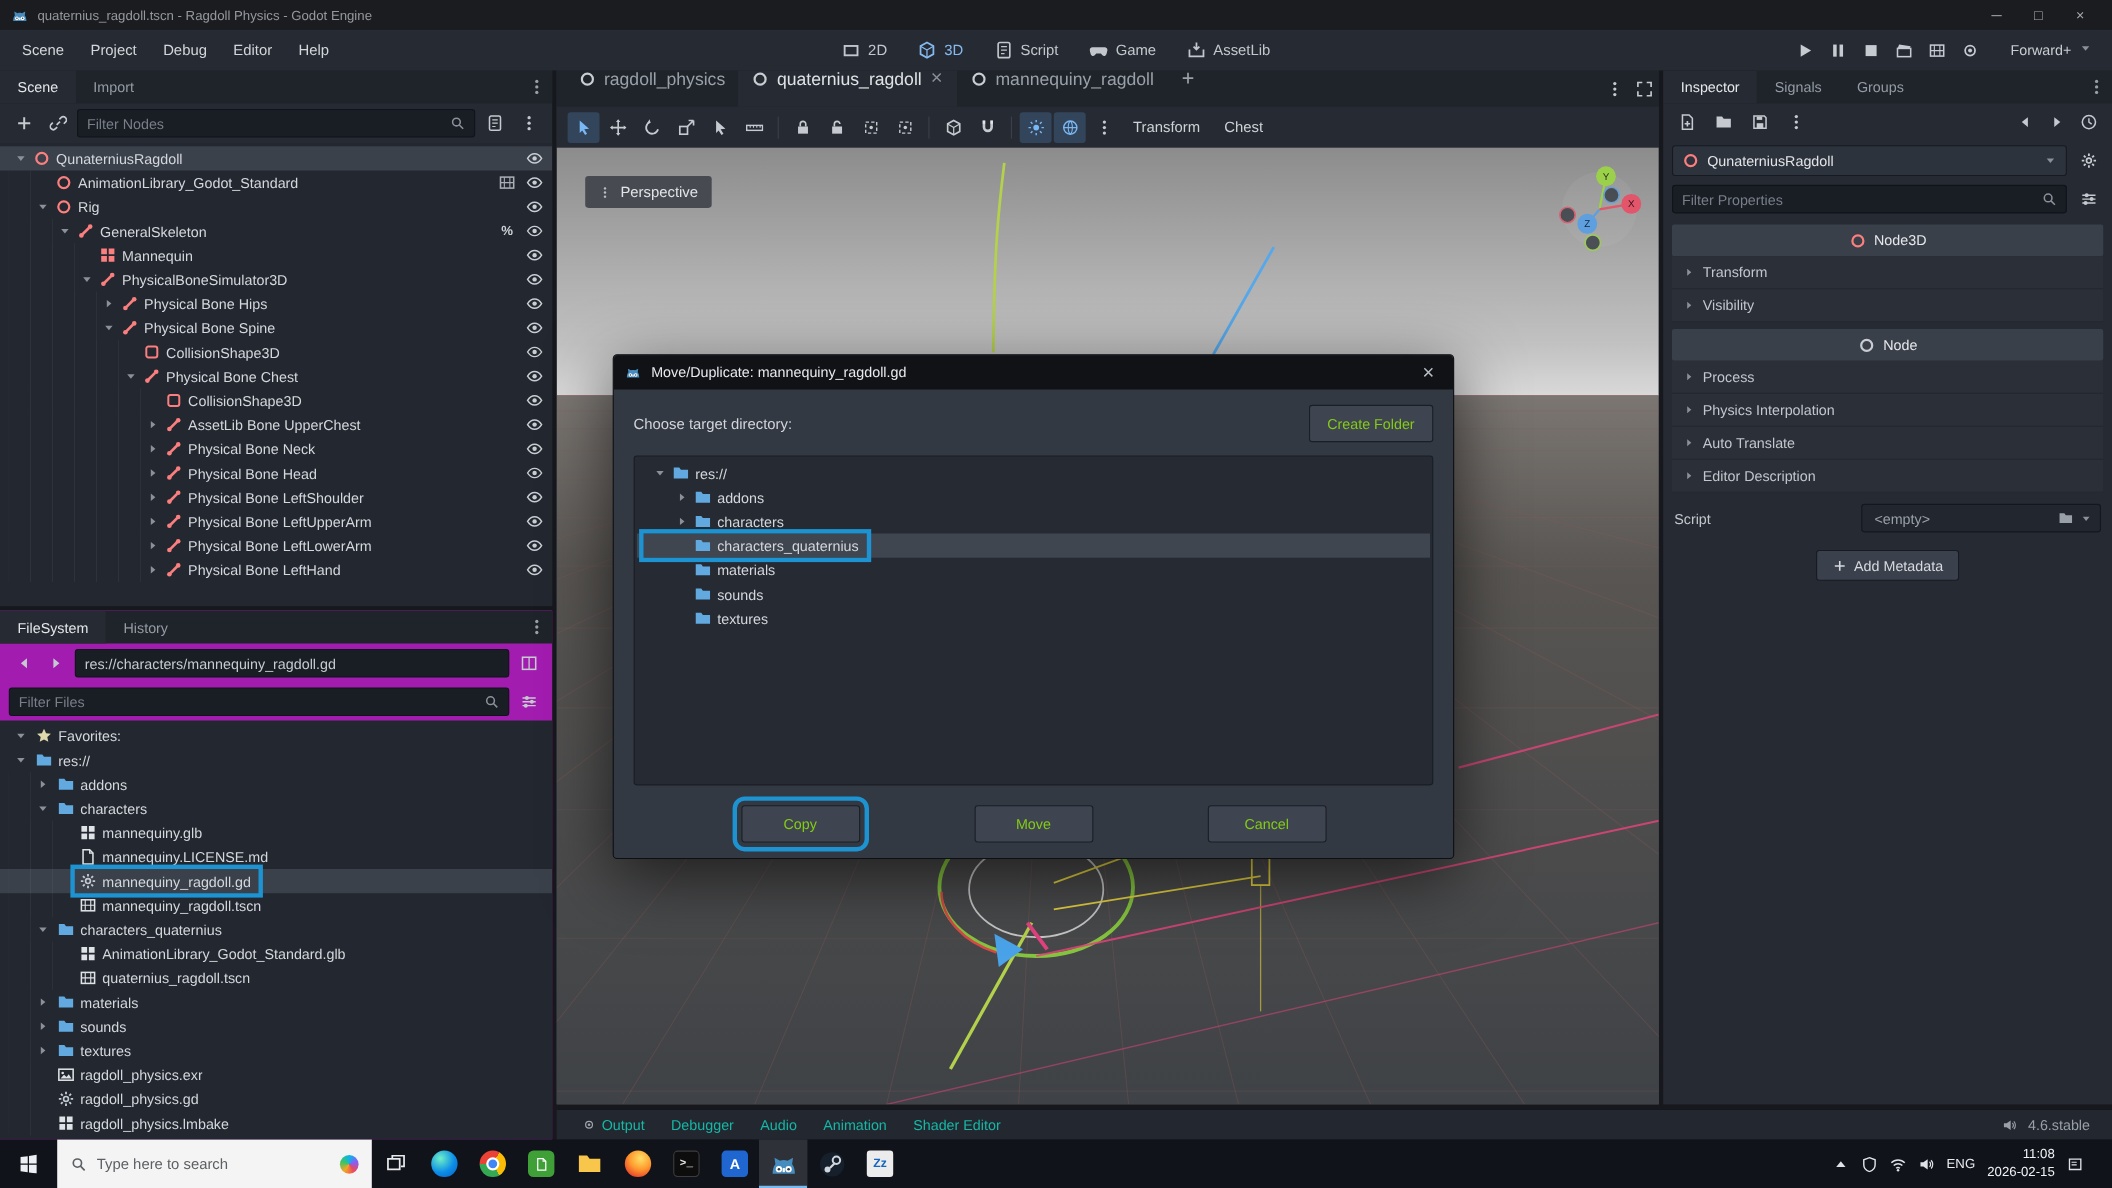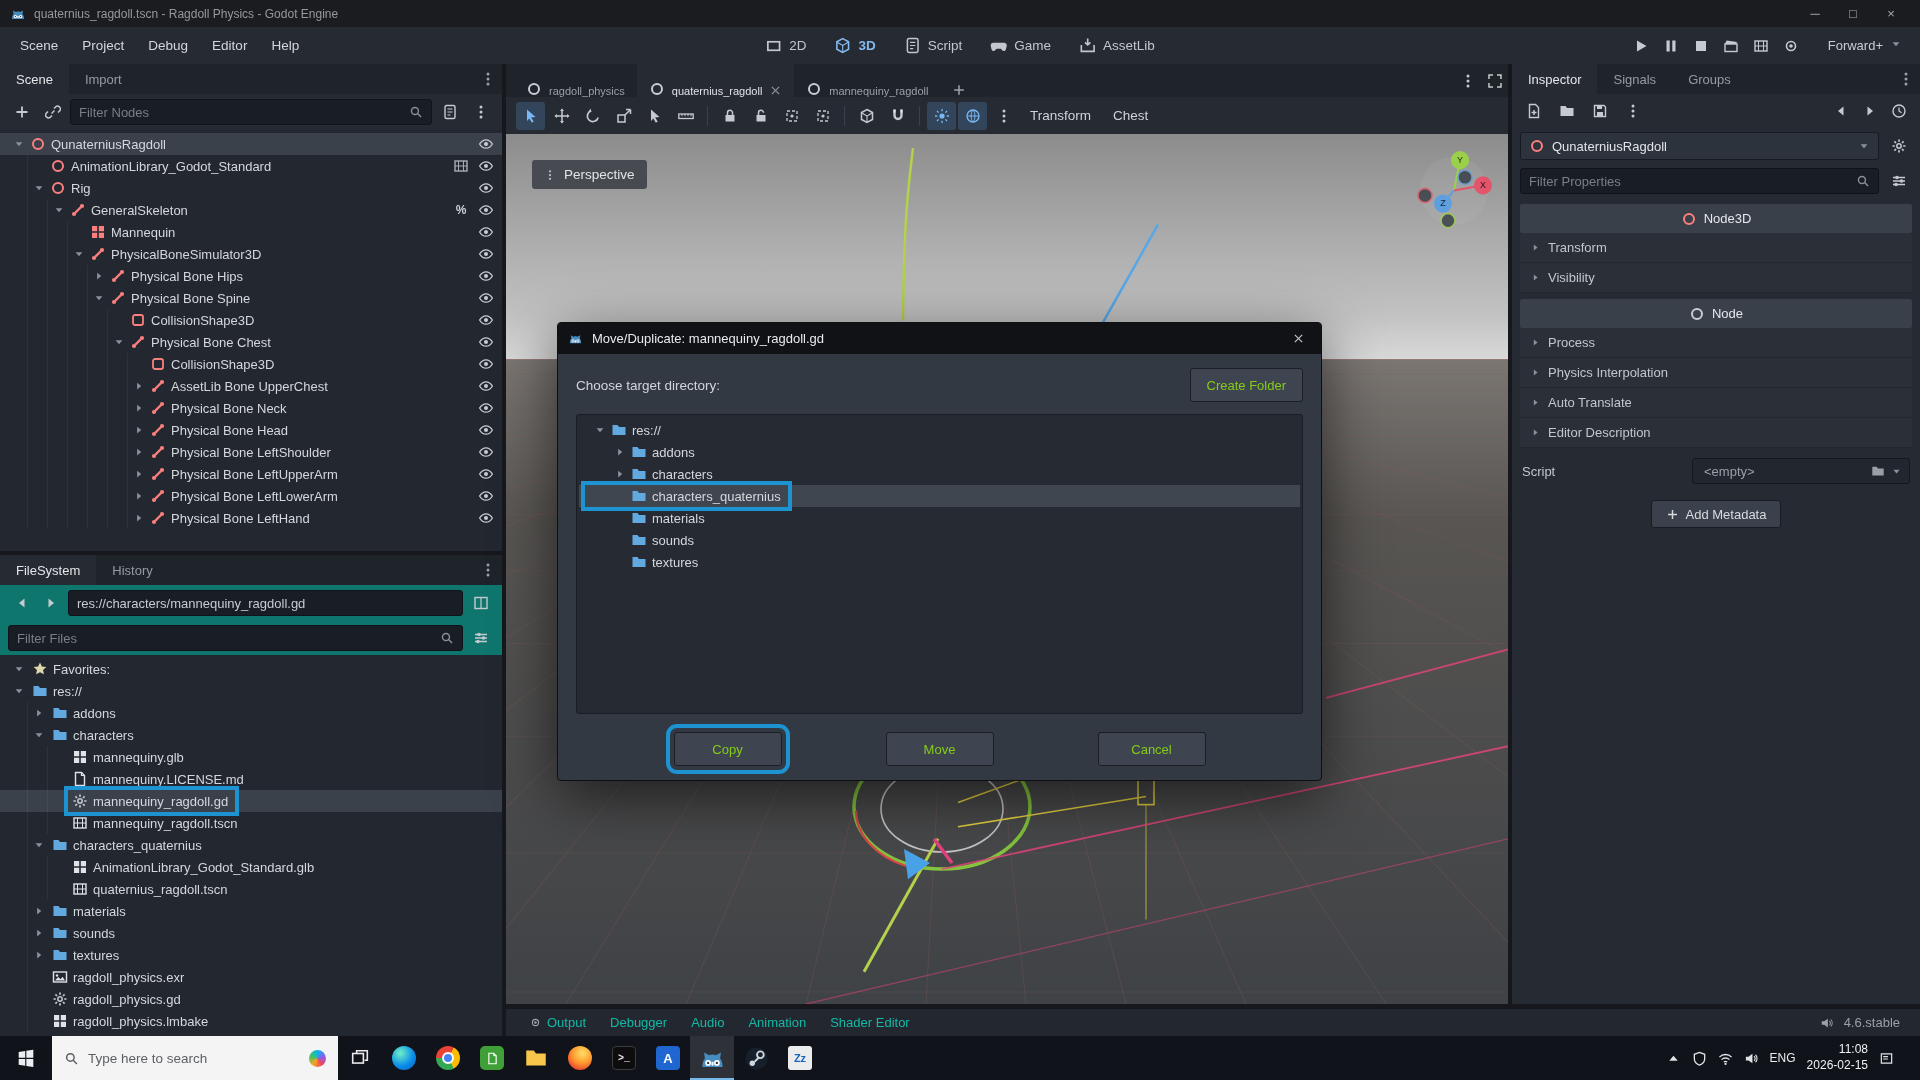--- a/index.html
+++ b/index.html
@@ -12,29 +12,29 @@
   
   #titlebar{height:27px;background:#1b1c20;display:flex;align-items:center;gap:8px;padding:0 10px;color:#95989d;font-size:12px;flex:none}
   .win-ctl{width:38px;height:100%;display:flex;align-items:center;justify-content:center;color:#a6a9ae;font-size:13px}
   #win-ctls{margin-left:auto;display:flex;height:100%}
   
   #menubar{height:37px;background:#262b33;display:flex;align-items:center;padding:0 8px;position:relative;flex:none}
   .menu-item{padding:6px 12px;color:#d3d6da;font-size:13.5px}
   #ctx{position:absolute;left:50%;transform:translateX(-50%);display:flex;gap:4px;align-items:center}
   .ctx-item{display:flex;gap:7px;align-items:center;padding:5px 12px;border-radius:3px;color:#c3c7cd;font-size:13.5px}
   .ctx-item .ic{width:17px;height:17px}
-  .ctx-item.active{color:var(--active-context);font-weight:bold}
+  .ctx-item.active{color:var(--active-context);font-weight:normal}
   #menu-right{margin-left:auto;display:flex;align-items:center;gap:2px}
   .pb-btn{width:30px;height:27px;display:flex;align-items:center;justify-content:center;color:#c6cad1;border-radius:3px}
   #renderer-btn{display:flex;gap:7px;padding:4px 10px;margin-left:10px;color:#c9cdd3;font-size:13px}
   
   #main{flex:1;display:flex;gap:4px;min-height:0}
   #left-dock{width:502px;display:flex;flex-direction:column;gap:4px;flex:none;min-height:0}
   #scene-panel{height:487px;display:flex;flex-direction:column;background:#262b33;flex:none;min-height:0}
-  #fs-panel{flex:1;display:flex;flex-direction:column;background:#0f766e;min-height:0;overflow:hidden}
+  #fs-panel{flex:1;display:flex;flex-direction:column;background:#a21caf;min-height:0;overflow:hidden}
   #right-area{flex:1;display:flex;flex-direction:column;gap:4px;min-width:0}
   #content-row{flex:1;display:flex;gap:4px;min-height:0}
   #center{flex:1;display:flex;flex-direction:column;background:#262b33;min-width:0}
   #inspector{width:408px;background:#262b33;display:flex;flex-direction:column;flex:none;overflow:hidden}
   
   .tabs{display:flex;align-items:stretch;height:30px;background:#1f242b;flex:none}
   .tab{padding:0 16px;display:flex;align-items:center;font-size:13px;color:#959ba3}
   .tab.active{background:#262b33;color:#e4e6ea}
   .tabs .bar-btn{margin-left:auto}
   .bar-btn{width:28px;display:flex;align-items:center;justify-content:center;color:#9aa0a8}
@@ -54,21 +54,21 @@
   .ind{height:100%;flex:none;background:repeating-linear-gradient(to right,transparent 0 19px,rgba(255,255,255,.05) 19px 20px)}
   .badge{width:20px;display:flex;justify-content:center;color:#c9cdd3}
   .pct{color:#cdd1d7;font-size:12px;font-weight:bold}
   .rin{display:flex;align-items:center;gap:5px;padding:1px 5px 1px 2px}
   .rin.anno{outline:4px solid var(--annotation);outline-offset:2px}
   .c-node{color:var(--node3d)} .c-folder{color:var(--folder)} .c-file{color:#dfe2e6}
   .c-script{color:#c3cad2} .c-star{color:#ded8ad} .c-gray{color:#c9cdd3}
   .dim{color:#a9aeb5}
   
   #scene-tabbar{height:33px;background:#1f242b;display:flex;align-items:stretch;padding-left:8px;flex:none}
-  .stab{display:flex;align-items:flex-end;gap:7px;padding:0 12px;color:#9aa0a8;font-size:11px}
+  .stab{display:flex;align-items:flex-start;gap:7px;padding:0 12px;color:#9aa0a8;font-size:16px}
   .stab.active{background:#262b33;color:#dfe2e6}
   .stab .close{width:13px;height:13px;color:#8b919a}
   #scene-tabbar .right{margin-left:auto;display:flex;align-items:center}
   
   #vp-toolbar{height:37px;background:#262b33;display:flex;align-items:center;gap:2px;padding:0 10px;flex:none}
   .tool{width:29px;height:28px;border-radius:3px;display:flex;align-items:center;justify-content:center;color:#c6cad0}
   .tool.on{background:rgba(86,138,199,.28);color:#7ab8f5}
   .vsep{width:1px;height:20px;background:#3a4049;margin:0 5px}
   .vp-menu{padding:0 10px;color:#ced2d7;font-size:13.5px}
   

